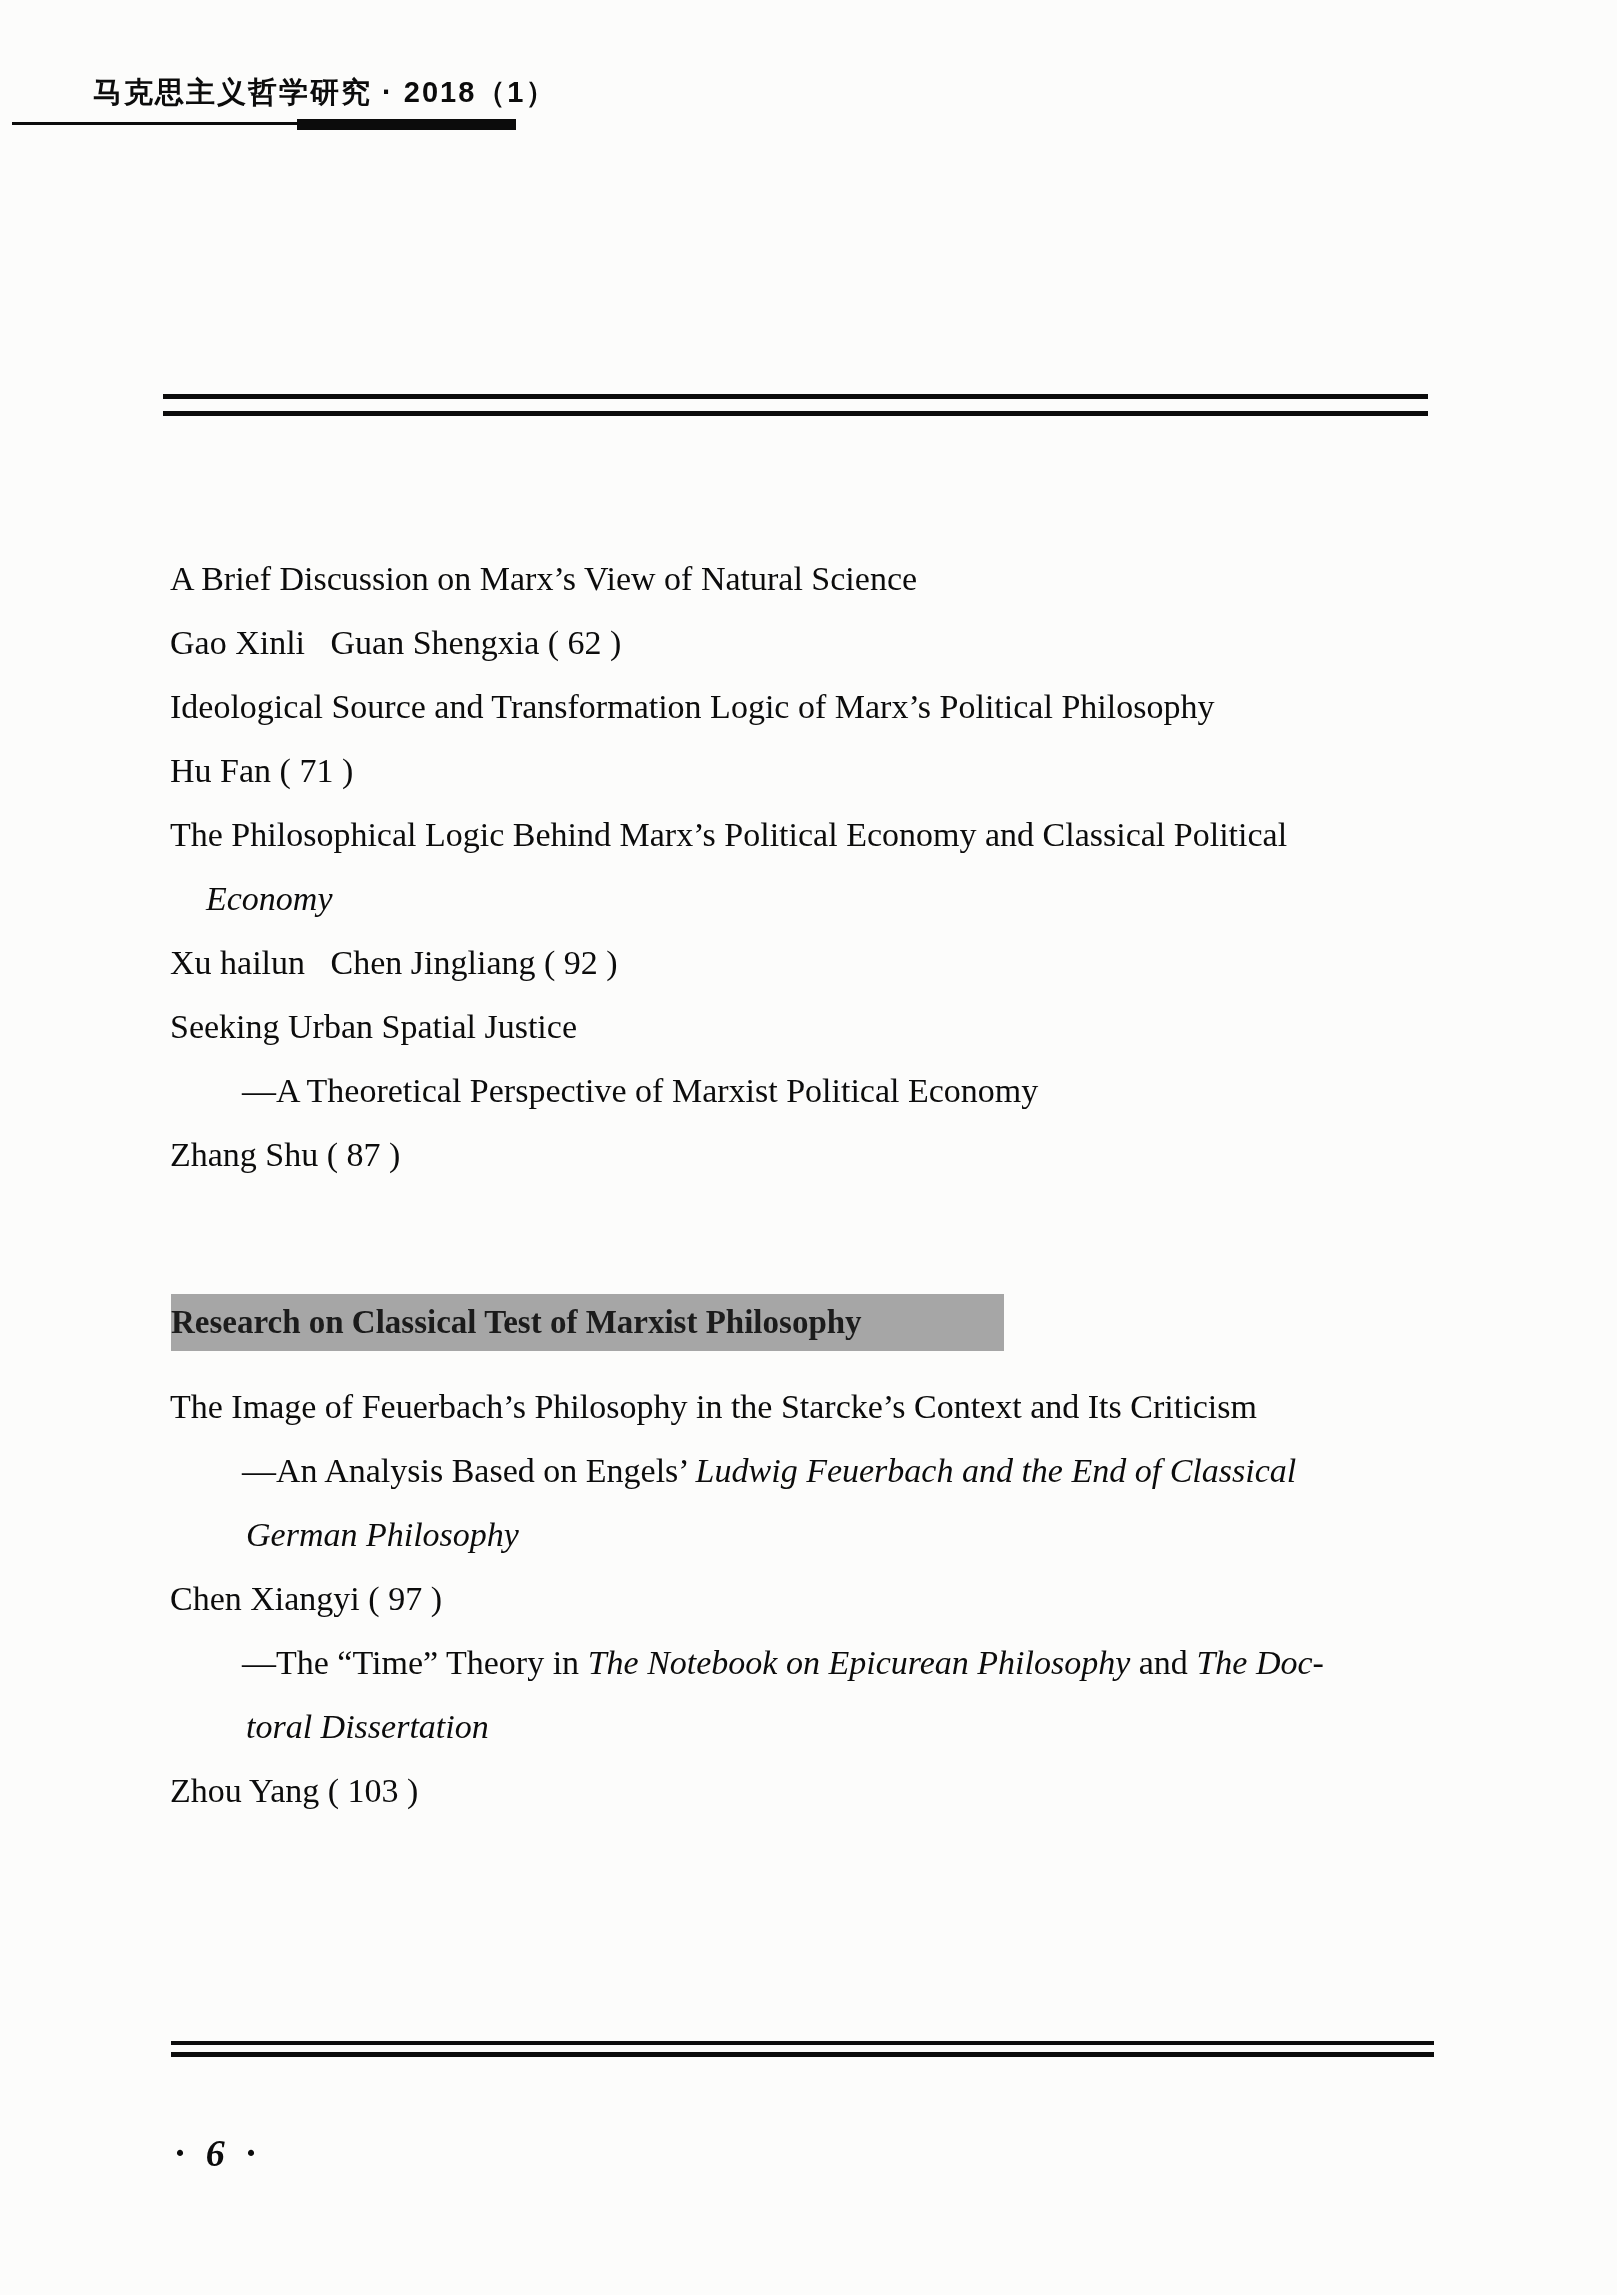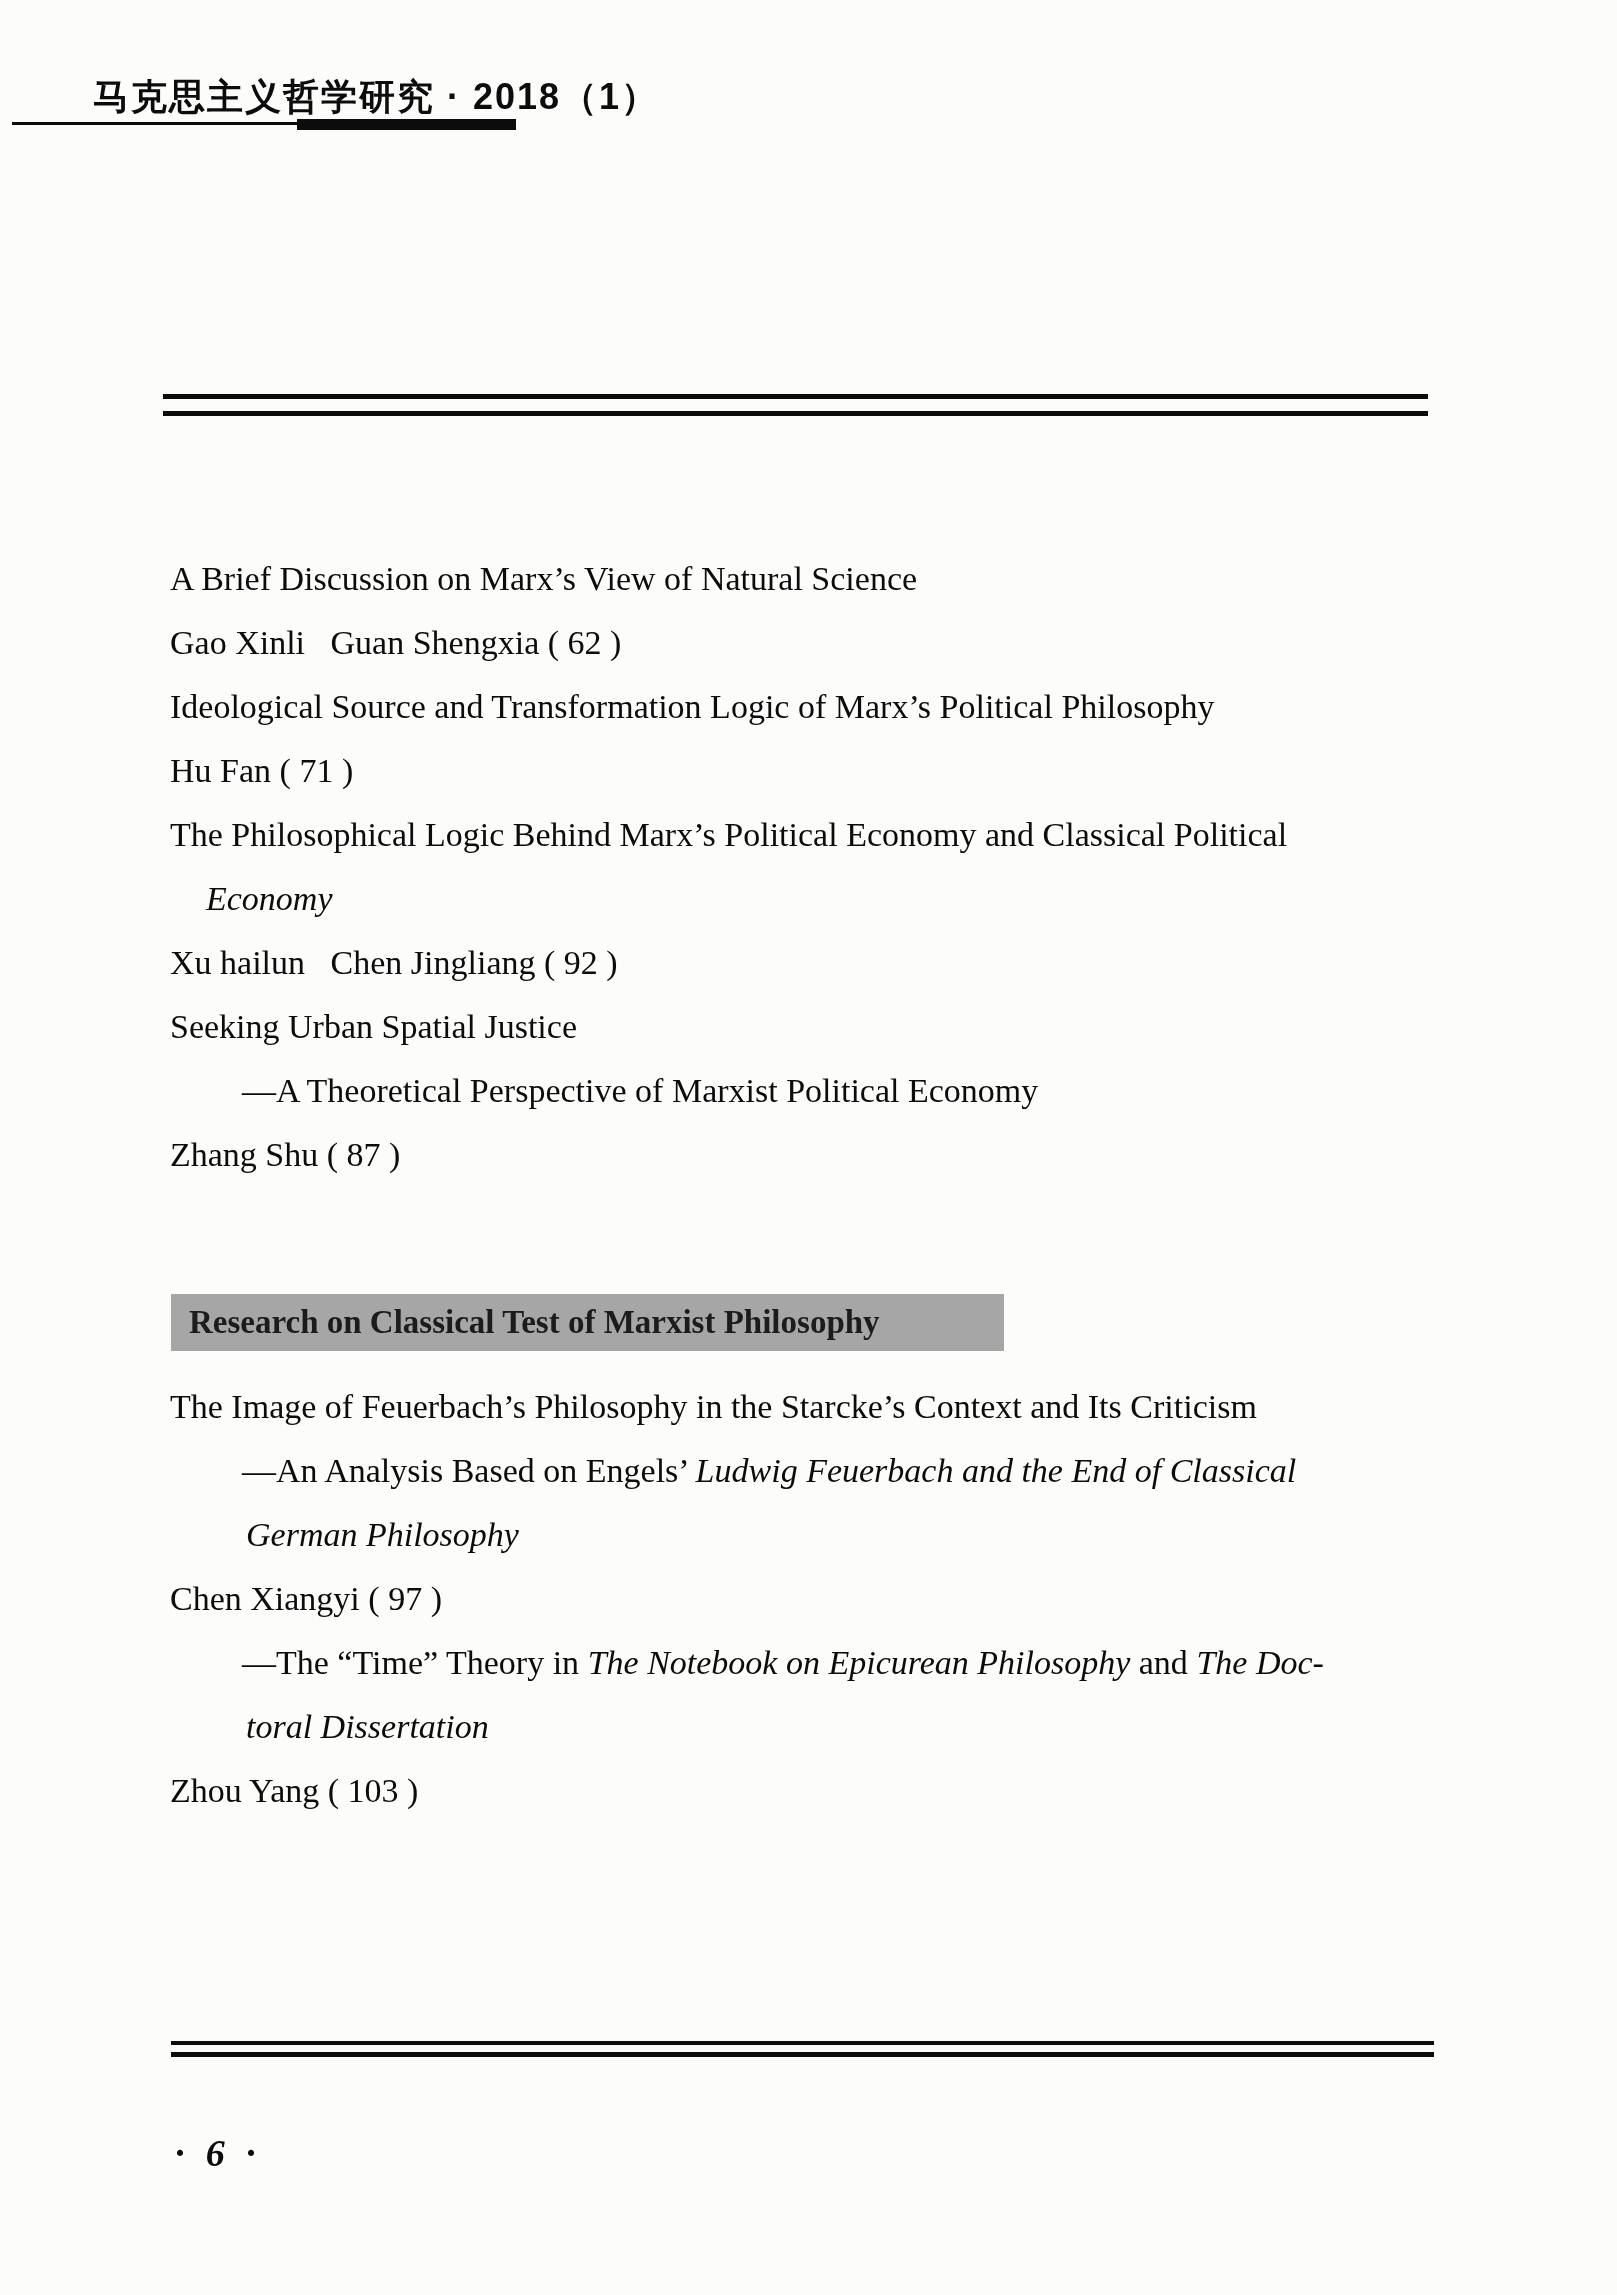--- a/index.html
+++ b/index.html
@@ -14,21 +14,21 @@
     width:1617px;height:2295px;
     background:var(--paper);
     color:var(--ink);
     overflow:hidden;
     font-family:"Liberation Serif","DejaVu Serif",serif;
   }
   
   .journal-title{
     position:absolute;left:93px;top:73px;
     font-family:"Liberation Sans","DejaVu Sans",sans-serif;
-    font-weight:700;font-size:36px;letter-spacing:2px;
+    font-weight:700;font-size:29px;letter-spacing:2px;
     white-space:pre;
   }
   .head-rule-thin{
     position:absolute;left:11.7px;top:122px;width:490px;height:3.3px;
     background:var(--ink);
   }
   .head-rule-thick{
     position:absolute;left:297px;top:119px;width:219px;height:11px;
     background:var(--ink);
   }
@@ -53,21 +53,21 @@
   .ind-title{padding-left:0;}
   .ind-cont{padding-left:36px;font-style:italic;}
   .ind-dash{padding-left:72px;}
   .ind-dashcont{padding-left:76px;}
   .it{font-style:italic;}
   
   .section-bar{
     position:absolute;left:171px;top:1294px;width:833px;height:57px;
     background:var(--bar-bg);color:var(--bar-ink);
     display:flex;align-items:center;
-    padding-left:18px;box-sizing:border-box;
+    box-sizing:border-box;
     font-weight:700;font-size:33px;
     white-space:pre;
   }
   
   .footer-pagenum{
     position:absolute;left:175px;top:2131px;
     font-size:38px;font-style:italic;font-weight:700;
     letter-spacing:5.9px;white-space:pre;
   }
 </style>

